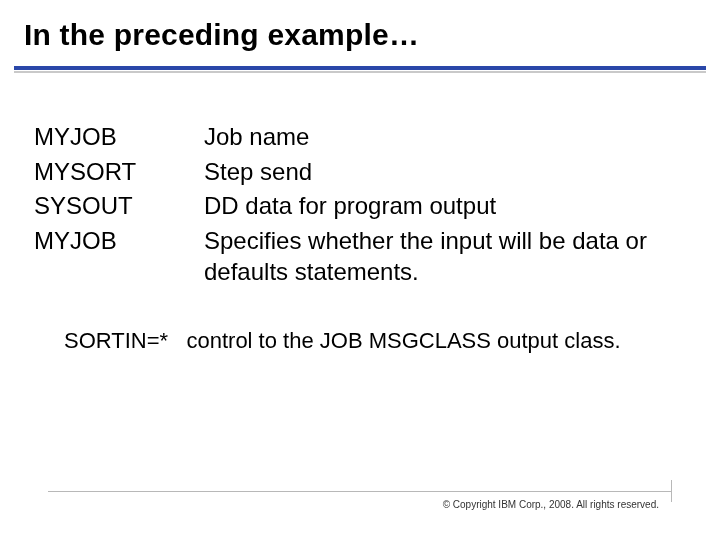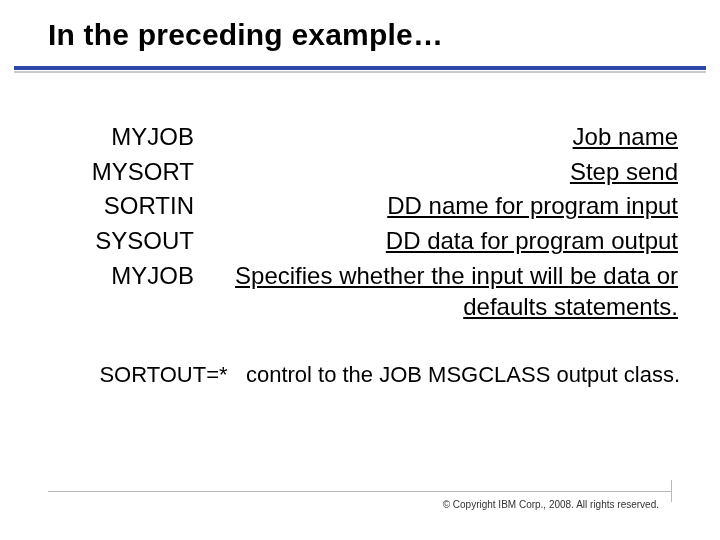--- a/index.html
+++ b/index.html
@@ -11,21 +11,20 @@
     font-family: Arial, Helvetica, sans-serif;
     color: #000;
     overflow: hidden;
     position: relative;
   }
   .slide {
     position: relative;
     width: 720px;
     height: 540px;
     box-sizing: border-box;
-    padding-left: 24px;
   }
   .title {
     font-size: 30px;
     font-weight: bold;
     padding: 18px 0 0 24px;
     letter-spacing: 0.2px;
   }
   .rule-group {
     position: absolute;
     left: 14px;
@@ -39,38 +38,36 @@
   .rule-grey {
     height: 2px;
     background: #c9c9c9;
     margin-top: 1px;
   }
   .body {
     position: absolute;
     left: 32px;
     top: 120px;
     right: 40px;
-    text-align: right;
   }
   .defs {
     font-size: 24px;
     line-height: 1.28;
   }
   .defs td {
     vertical-align: top;
     padding: 0 0 2px 0;
   }
   .defs td.term {
     font-weight: normal;
     width: 160px;
     white-space: nowrap;
   }
   .defs td.desc {
     padding-left: 8px;
-    text-decoration: underline;
   }
   .note {
     font-size: 22px;
     margin-top: 36px;
     padding-left: 32px;
   }
   .footer-line {
     position: absolute;
     left: 48px;
     right: 48px;
@@ -111,36 +108,32 @@
       <tbody>
           <tr>
         <td class="term">MYJOB</td>
         <td class="desc">Job name</td>
       </tr>
       <tr>
         <td class="term">MYSORT</td>
         <td class="desc">Step send</td>
       </tr>
       <tr>
-        <td class="term">SORTIN</td>
-        <td class="desc">DD name for program input</td>
-      </tr>
-      <tr>
         <td class="term">SYSOUT</td>
         <td class="desc">DD data for program output</td>
       </tr>
       <tr>
         <td class="term">MYJOB</td>
         <td class="desc">Specifies whether the input will be data or defaults statements.</td>
       </tr>
     </tbody>
       </table>
 
     <div class="note">
-      <span>SORTOUT=*</span>&nbsp;&nbsp;
+      <span>SORTIN=*</span>&nbsp;&nbsp;
       <span>control to the JOB MSGCLASS output class.</span>
     </div>
   </div>
 
   <div class="footer-line"></div>
   <div class="footer-tick"></div>
   <div class="copyright">© Copyright IBM Corp., 2008. All rights reserved.</div>
 
 </div>
 

